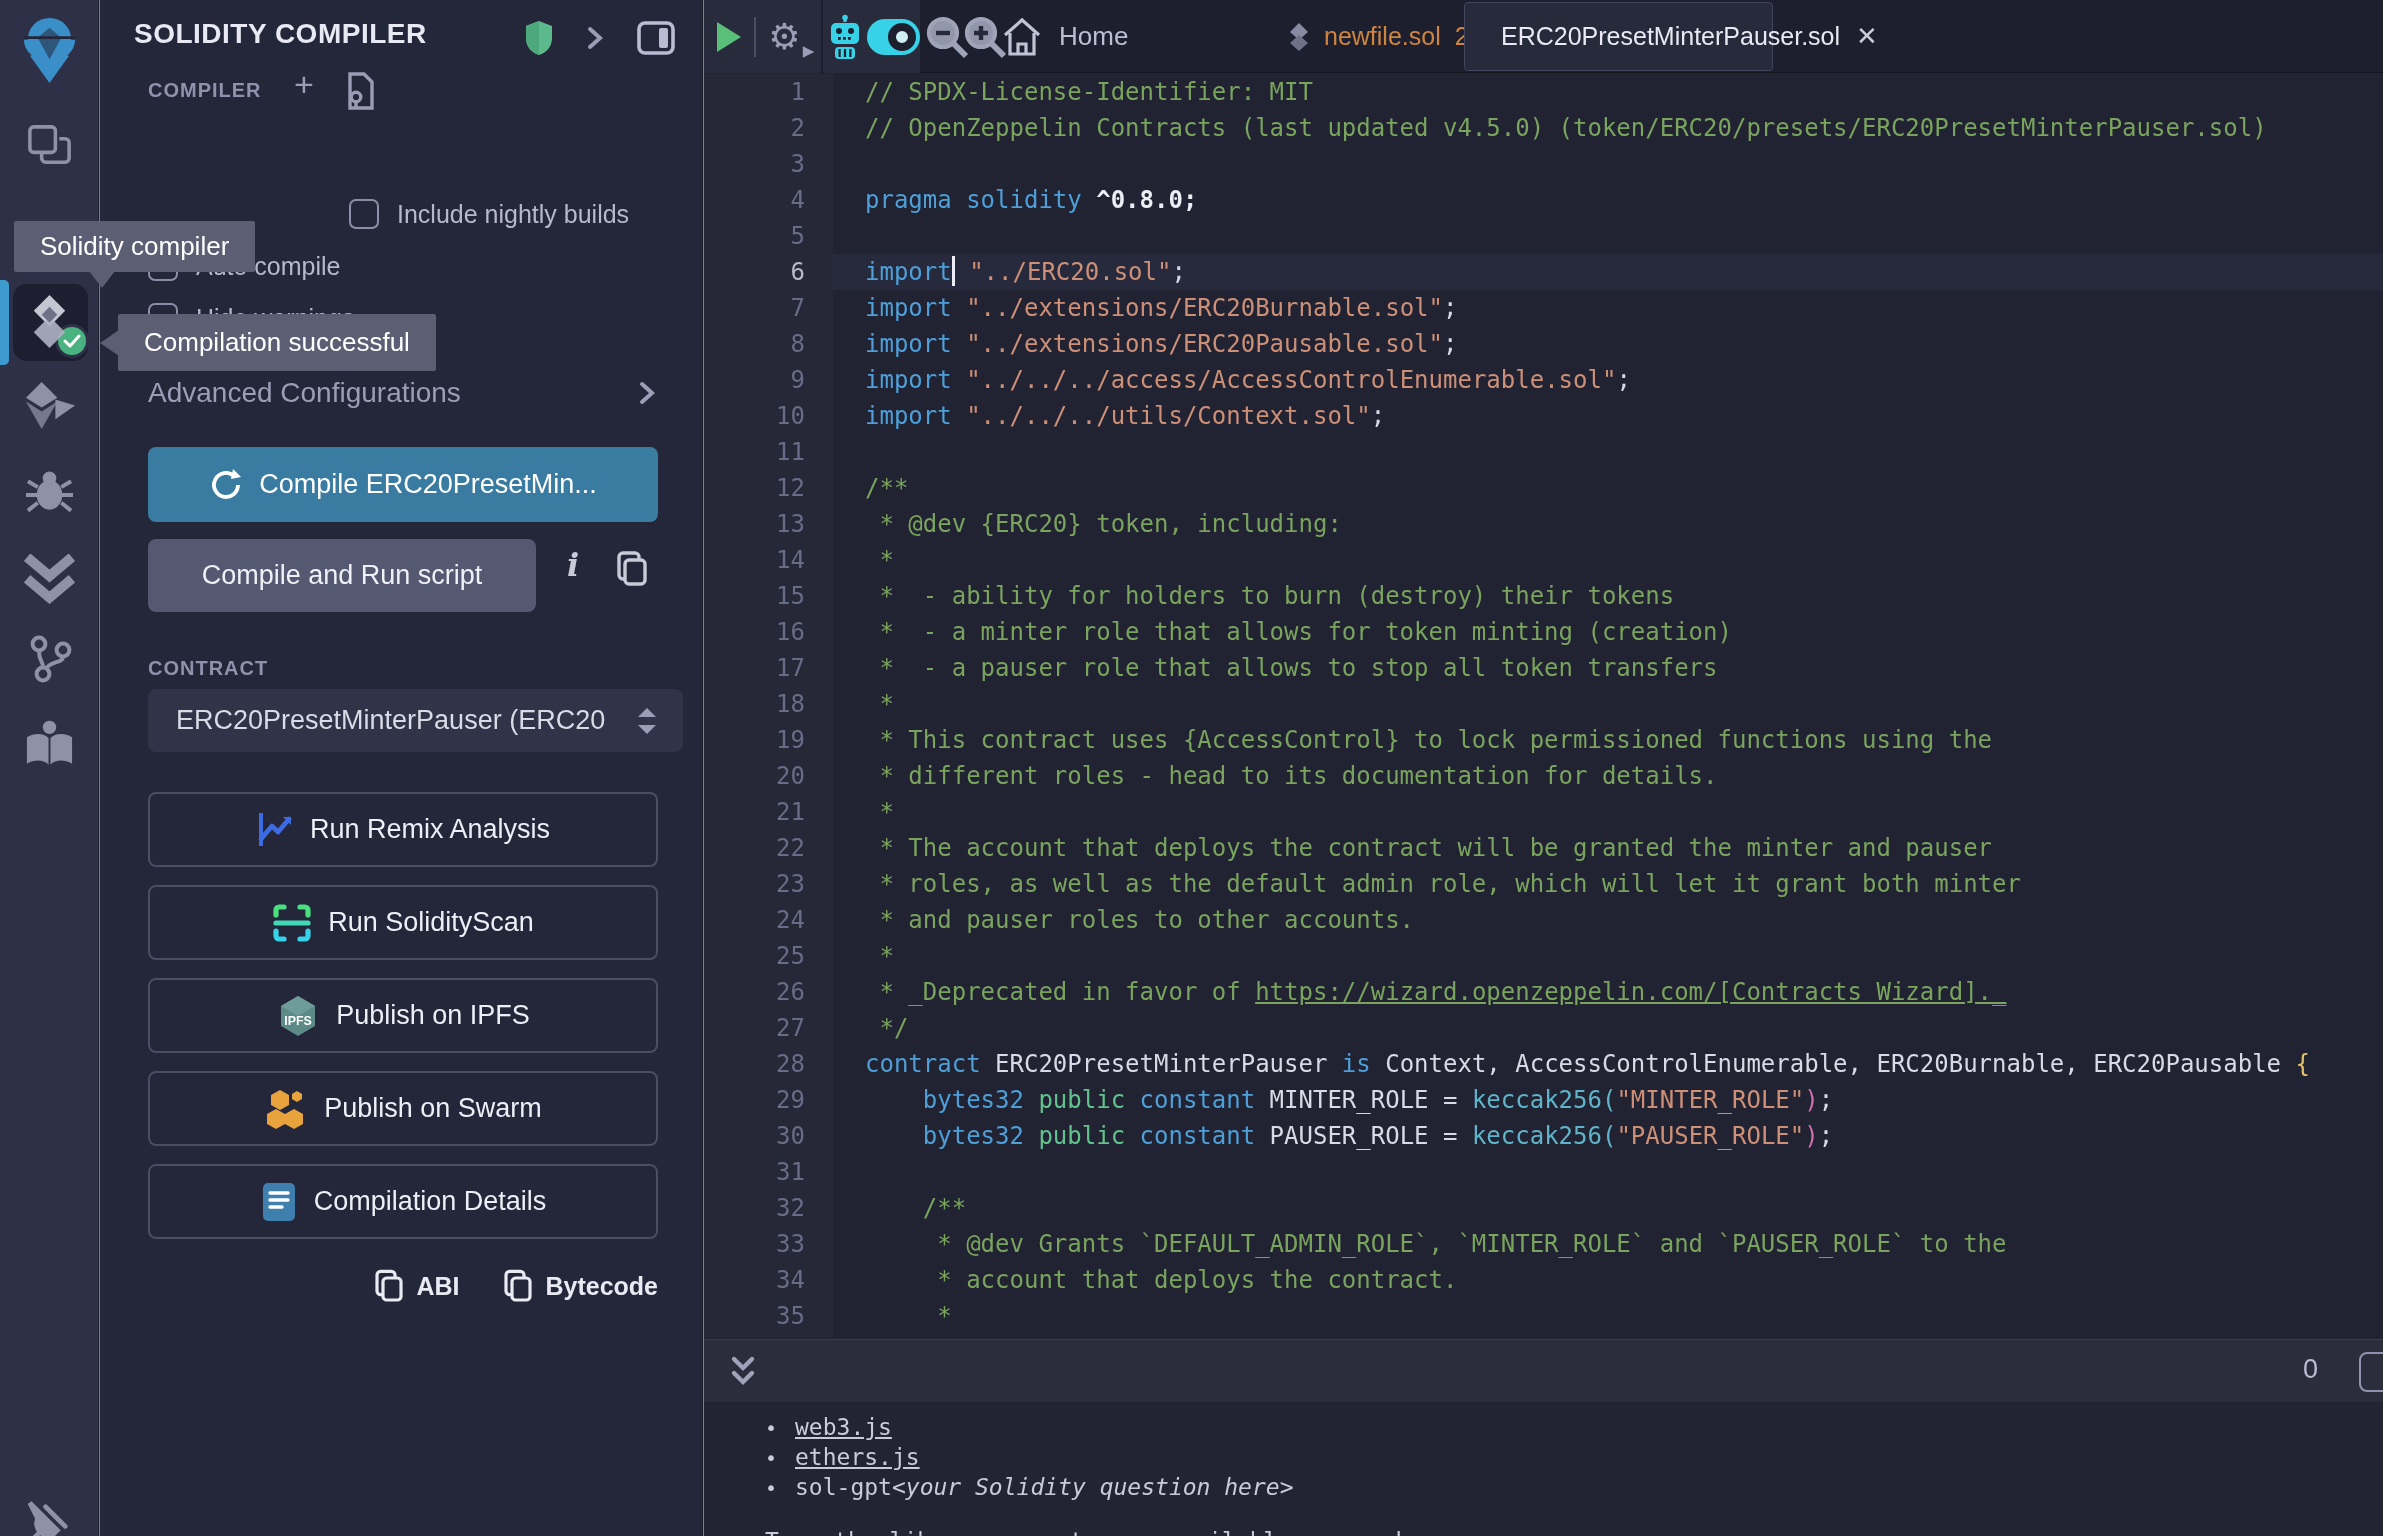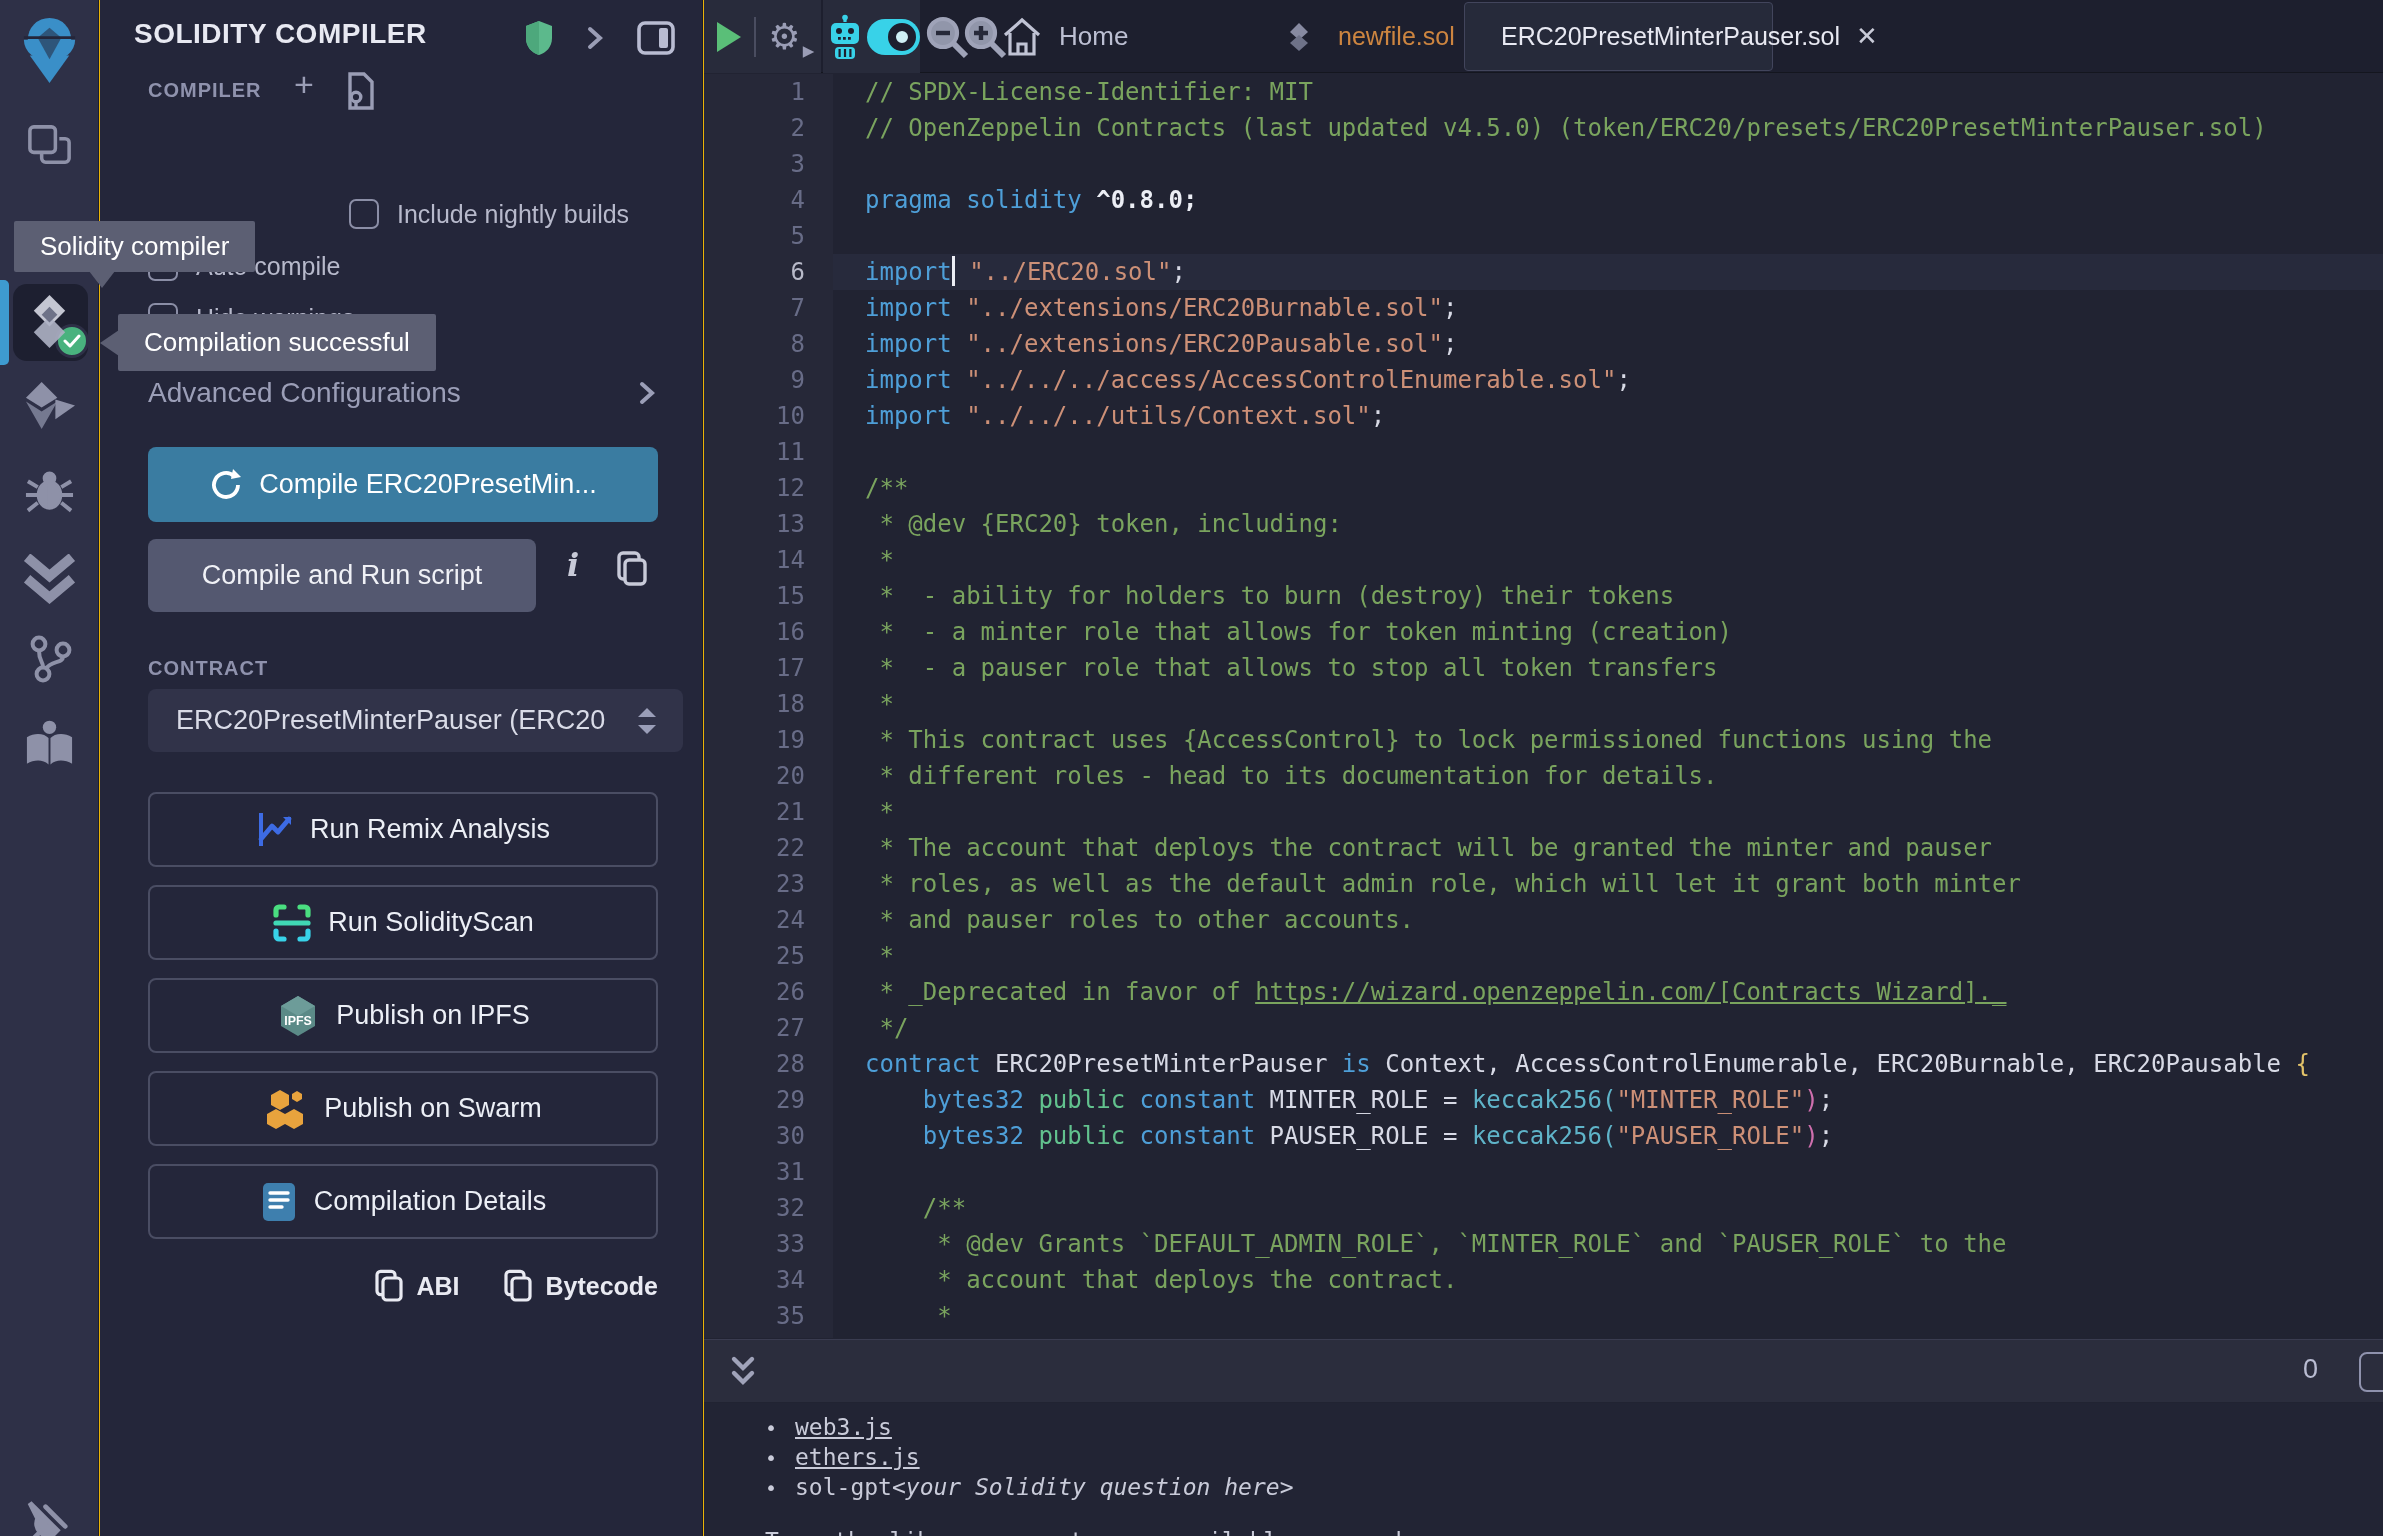--- a/index.html
+++ b/index.html
@@ -1,19 +1,19 @@
 <!DOCTYPE html>
 <html><head>
 <meta charset="utf-8">
 <style>
   * { margin:0; padding:0; box-sizing:border-box; }
   html,body { background:#15161f; }
   #root {
     position:relative; width:2384px; height:1537px; overflow:hidden;
-    background:#eab308; font-family:"Liberation Sans", sans-serif;
+    background:#0ea5e9; font-family:"Liberation Sans", sans-serif;
     color:#e6e7f0;
   }
   
   .rail { position:absolute; left:0; top:0; width:99px; height:100%;
           background:#2e3047; border-right:1px solid #1c1e2b; z-index:5; }
   .rail-item { position:absolute; left:0; width:99px; display:flex; justify-content:center; color:#8e91a8; }
   .rail-active-bg { position:absolute; left:13px; top:284px; width:75px; height:77px;
                     background:#1d1f30; border-radius:14px; }
   .rail-indicator { position:absolute; left:0; top:280px; width:9px; height:85px;
                     background:#3e9bd0; border-radius:0 5px 5px 0; }
@@ -83,21 +83,21 @@
   .gear-wrap { position:relative; width:40px; height:44px; color:#9a9db5;
                font-family:"DejaVu Sans",sans-serif; font-size:36px; line-height:44px; cursor:pointer; }
   .gear-play { position:absolute; right:-6px; bottom:0px; font-size:15px; line-height:15px; color:#9a9db5; }
   .toggle { width:57px; height:36px; background:#38d2e8; border-radius:18px; position:relative; cursor:pointer; }
   .toggle .knob { position:absolute; right:4px; top:4px; width:28px; height:28px; border-radius:50%;
                   background:#cfeff5; border:8px solid #1d1f2e; }
   .tb-icon { position:absolute; top:0; height:73px; display:flex; align-items:center; cursor:pointer; }
   .home-tab { position:absolute; left:297px; top:0; height:73px; display:flex; align-items:center;
               gap:16px; color:#bcbfd2; font-size:26px; cursor:pointer; }
   .file-tab { position:absolute; left:584px; top:0; height:73px; display:flex; align-items:center;
-              gap:28px; font-size:25px; color:#cd8540; cursor:pointer; }
+              gap:14px; font-size:25px; color:#cd8540; cursor:pointer; }
   .active-tab { position:absolute; left:760px; top:2px; height:69px; width:309px;
                 background:#262a3a; border:1px solid #42455c; border-radius:4px;
                 display:flex; align-items:center; gap:16px; padding:0 20px;
                 font-size:25px; color:#e8e9f2; cursor:pointer; }
   .tab-close { margin-left:auto; color:#c9cbd8; font-size:26px; }
   
   .editor { position:absolute; left:0; top:74px; width:100%; height:1264px; background:#212332;
             display:flex; overflow:hidden; font-family:"DejaVu Sans Mono",monospace; }
   .gutter { width:129px; flex:none; background:#262838; text-align:right; padding-right:28px;
             padding-top:0; }

